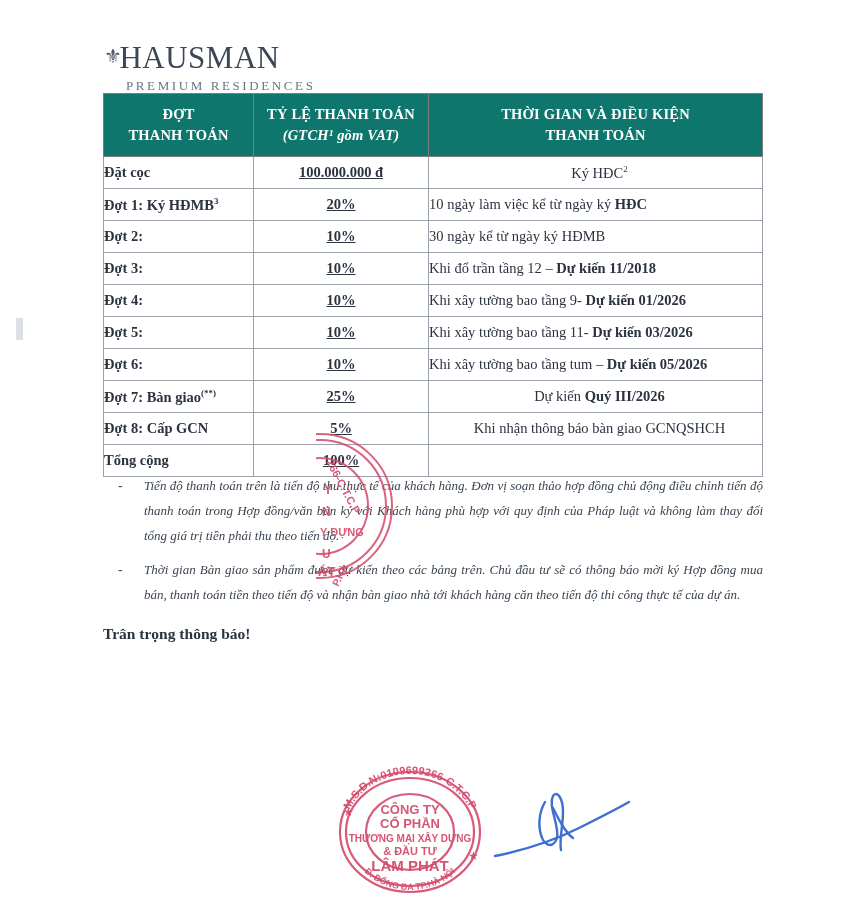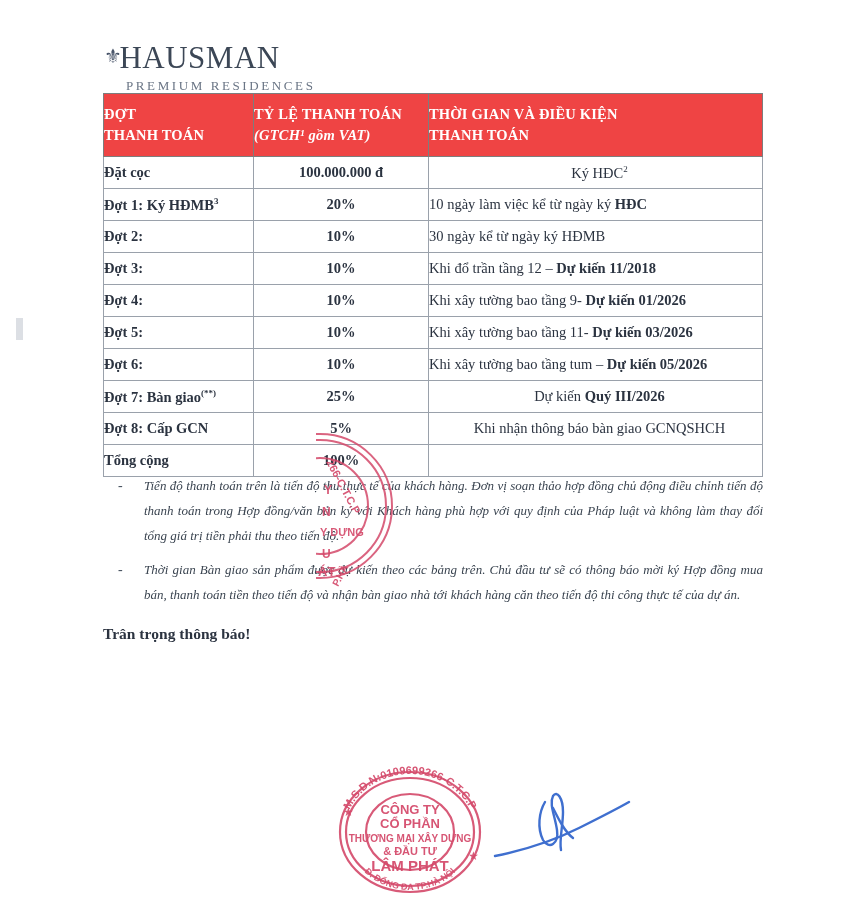--- a/index.html
+++ b/index.html
@@ -55,25 +55,25 @@
     width: 659px;
     border-collapse: collapse;
     table-layout: fixed;
   }
   .pay-table th, .pay-table td {
     border: 1px solid #9aa1ab;
     padding: 0;
     vertical-align: middle;
   }
   .pay-table thead th {
-    background: #ef4444;
+    background: #0f766e;
     color: #ffffff;
     font-weight: bold;
     font-size: 14.5px;
-    text-align: left;
+    text-align: center;
     height: 62px;
     line-height: 1.45;
     letter-spacing: 0.2px;
     border-color: #7d7d7d;
   }
   .th-l2 { display: block; }
   .th-ital { font-style: italic; }
   .col-1 { width: 150px; }
   .col-2 { width: 175px; }
   .col-3 { width: 334px; }
@@ -83,20 +83,21 @@
     font-size: 14.5px;
   }
   .cell-stage {
     padding-left: 9px;
     text-align: left;
     font-weight: bold;
   }
   .cell-rate {
     text-align: center;
     font-weight: bold;
+    text-decoration: underline;
   }
   .cell-cond {
     padding-left: 10px;
     padding-right: 8px;
     text-align: left;
     font-weight: normal;
   }
   .cell-cond.center {
     text-align: center;
     padding-left: 8px;

